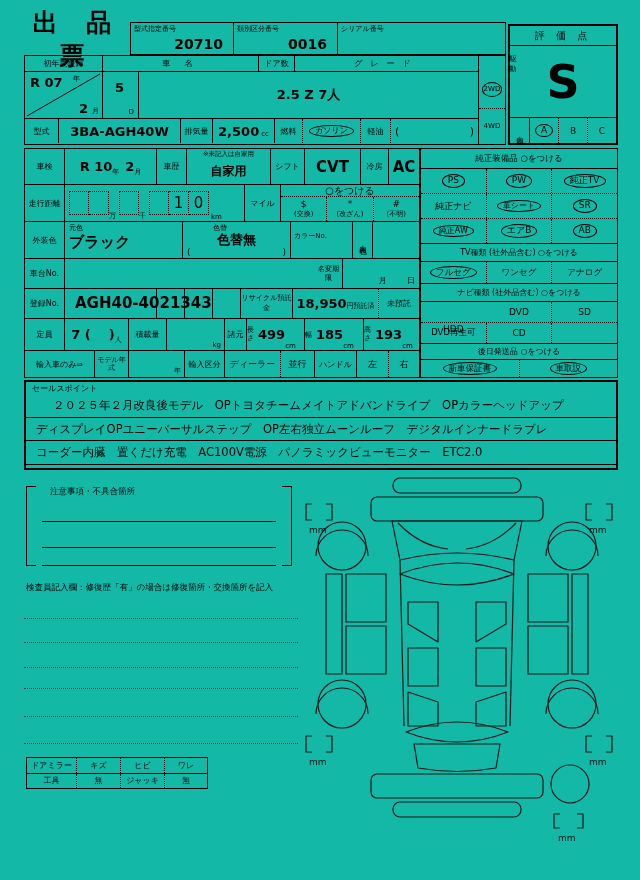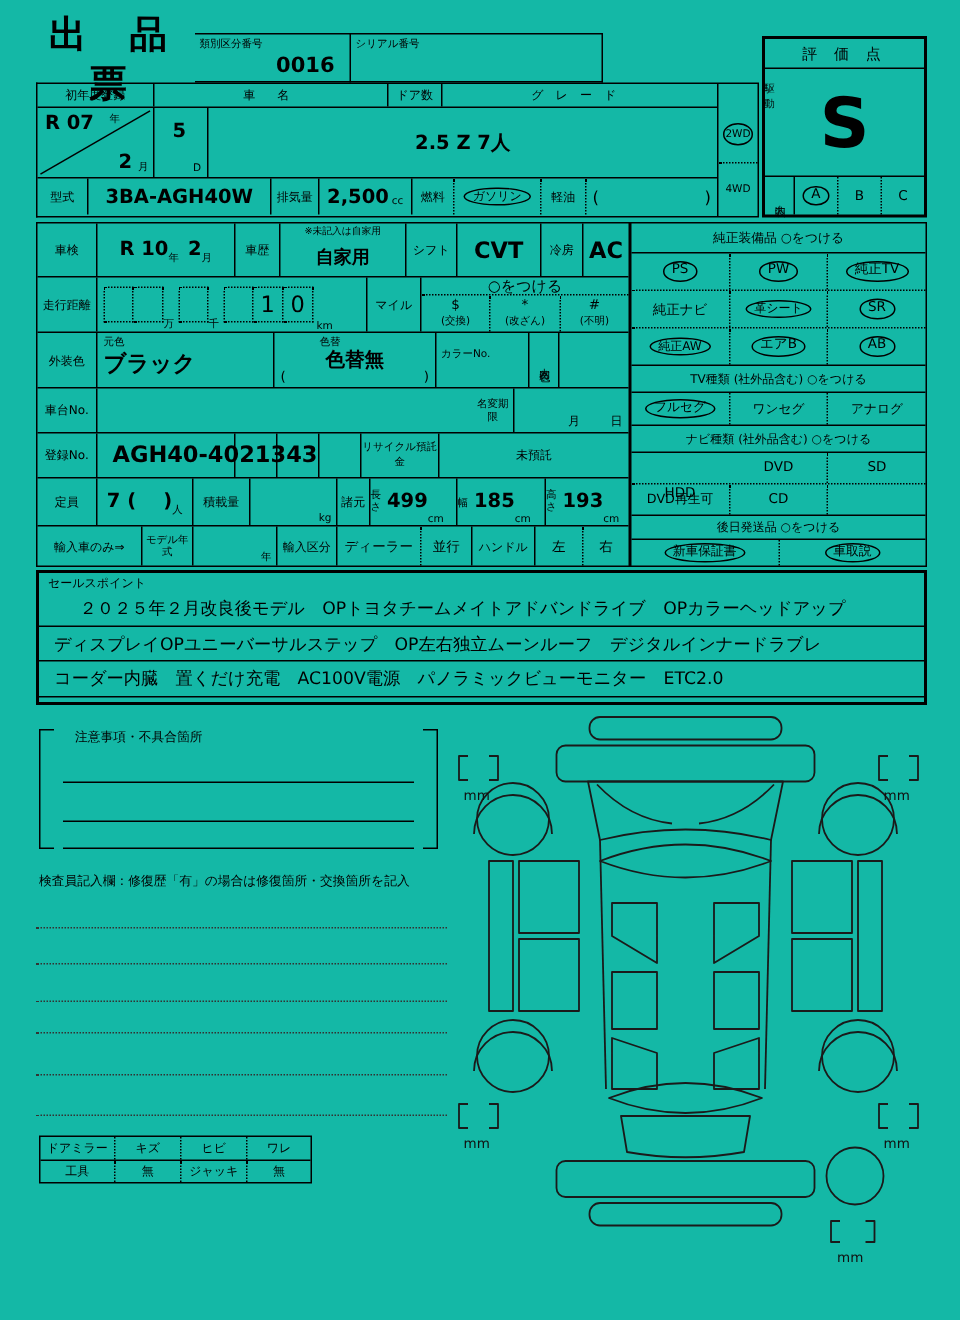--- a/index.html
+++ b/index.html
@@ -38,20 +38,24 @@
 </style>
 </head>
 <body>
 
 <div class="pg">
 
   <div class="ab fx" style="left:24px; top:22px; width:482px; height:33px;">
     <div class="c" style="width:106px;">
       <span class="title">出 品 票</span>
     </div>
+    <div class="hbox" style="width:104px;">
+      <span class="lab">型式指定番号</span>
+      <span class="val">20710</span>
+    </div>
     <div class="hbox" style="width:104px; border-left:none;">
       <span class="lab">類別区分番号</span>
       <span class="val">0016</span>
     </div>
     <div class="hbox" style="width:168px; border-left:none;">
       <span class="lab">シリアル番号</span>
       <span class="val"></span>
     </div>
   </div>
 
@@ -204,20 +208,24 @@
       </div>
     </div>
 
     <div class="fx bb" style="height:30px;">
       <div class="c br lb" style="width:40px;">登録No.</div>
       <div class="br" style="width:92px;"></div>
       <div class="br" style="width:28px;"></div>
       <div class="br" style="width:28px;"></div>
       <div class="br" style="width:28px;"></div>
       <div class="c br lb7" style="width:52px; line-height:1.3;">リサイクル預託金</div>
+      <div class="c brd" style="width:86px;">
+        <span class="v13">18,950</span>
+        <span class="lb7" style="margin-top:5px;">円預託済</span>
+      </div>
       <div class="c lb" style="flex:1;">未預託</div>
     </div>
 
     <div class="fx bb" style="height:32px;">
       <div class="c br lb" style="width:40px;">定員</div>
       <div class="c br" style="width:64px;">
         <span class="v13 pre">7 (    )</span>
         <span class="lb7" style="margin-top:10px;">人</span>
       </div>
       <div class="c br lb" style="width:38px;">積載量</div>

